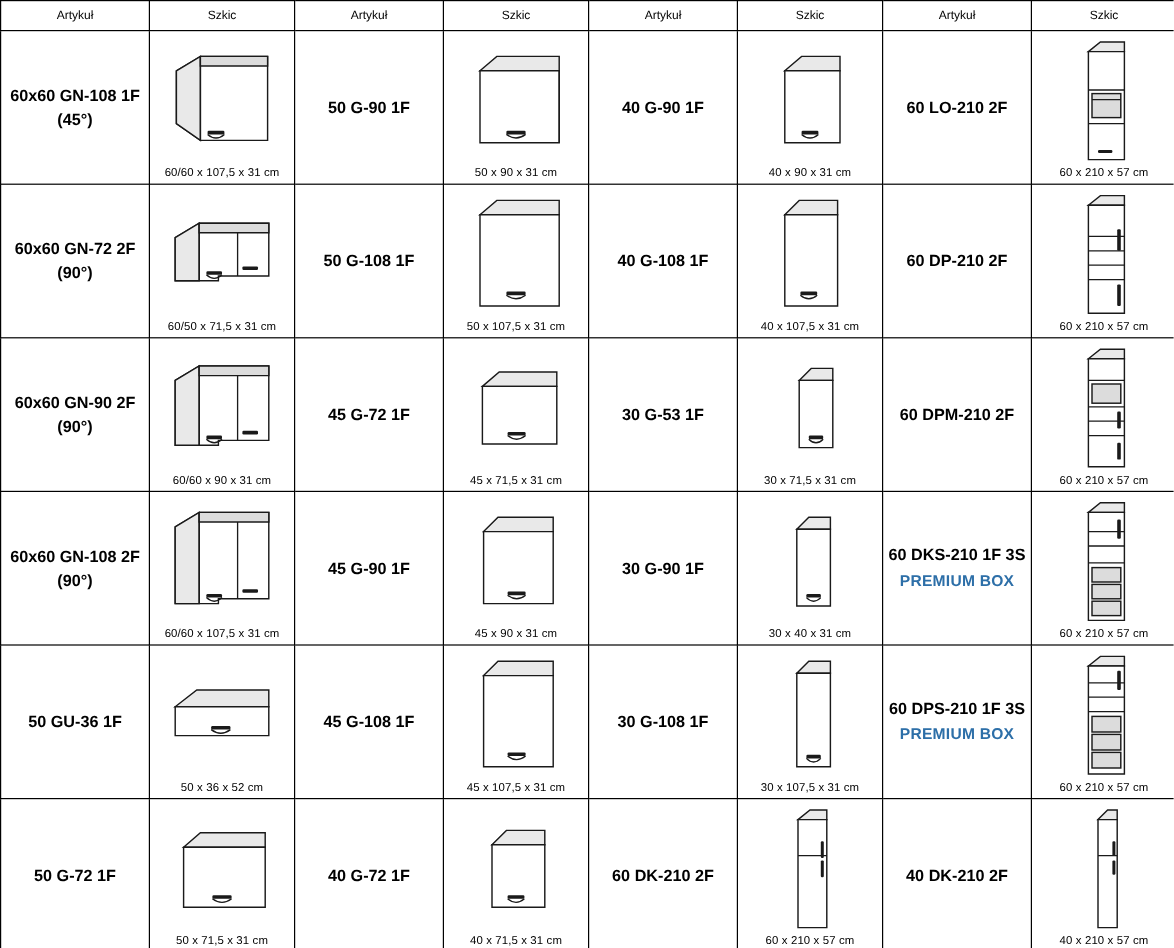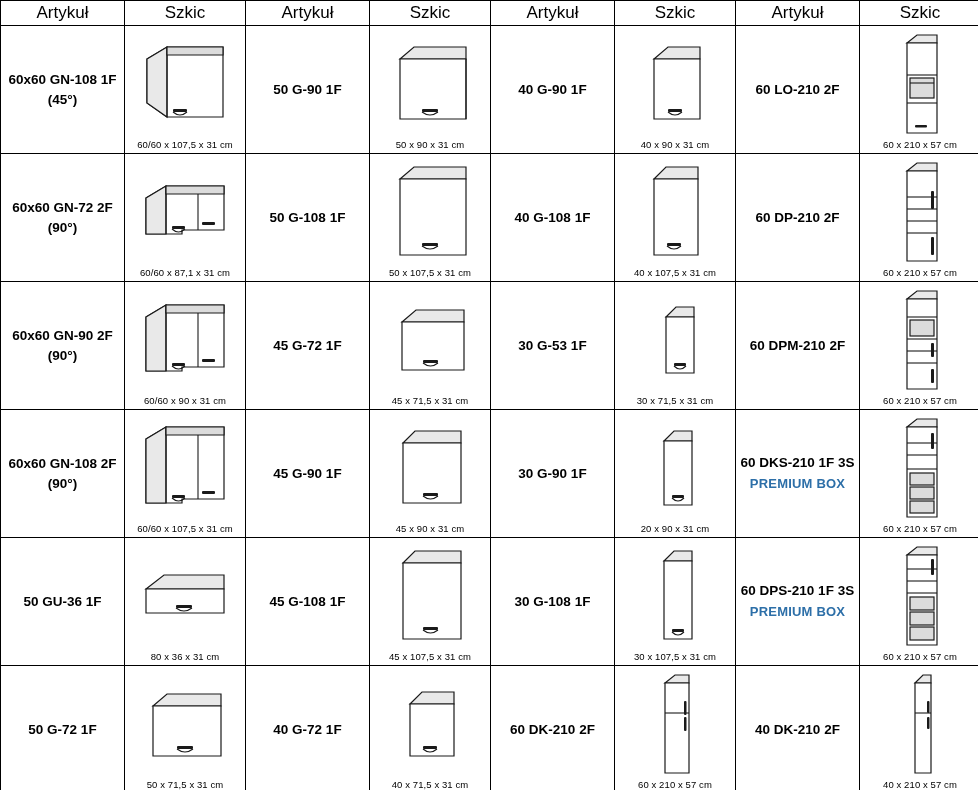--- a/index.html
+++ b/index.html
@@ -20,21 +20,21 @@
     table-layout: fixed;
   }
   table.catalog th, table.catalog td {
     border: 1px solid #000000;
     padding: 0;
     vertical-align: middle;
     text-align: center;
   }
   table.catalog thead th {
     height: 24px;
-    font-size: 17px;
+    font-size: 10px;
     font-weight: normal;
     color: #000;
   }
   col.art { width: 124px; }
   col.sk  { width: 121px; }
 
   td.article {
     font-size: 13.5px;
     font-weight: bold;
     line-height: 1.45;
@@ -187,21 +187,21 @@
             <polygon class="fill-w" points="14,22 34,10 92,10 92,54 50,54 50,58 14,58"></polygon>
             <polygon class="fill-g" points="14,22 34,10 34,58 14,58"></polygon>
             <line class="ln" x1="34" y1="10" x2="34" y2="58"></line>
             <polygon class="fill-gg" points="34,10 92,10 92,18 34,18"></polygon>
             <line class="ln" x1="66" y1="18" x2="66" y2="54"></line>
             <rect class="handle" x="40" y="50" width="13" height="3" rx="1"></rect>
             <path class="ln" d="M40 53 q6.5 6 13 0"></path>
             <rect class="handle" x="70" y="46" width="13" height="3" rx="1"></rect>
           </svg>
         </div>
-        <div class="sk-dim">60/60 x 87,1 x 31 cm</div>
+        <div class="sk-dim">60/50 x 71,5 x 31 cm</div>
       </div>
     </td>
 
     <td class="article">50 G-108 1F</td>
     <td class="sketch">
       <div class="sk-wrap">
         <div class="sk-draw">
           <svg width="92" height="104" viewBox="0 0 92 104">
             <polygon class="fill-g" points="16,20 30,8 82,8 82,20"></polygon>
             <polygon class="fill-w" points="16,20 82,20 82,96 16,96"></polygon>
@@ -358,21 +358,21 @@
     <td class="sketch">
       <div class="sk-wrap">
         <div class="sk-draw">
           <svg width="62" height="92" viewBox="0 0 62 92">
             <polygon class="fill-g" points="20,20 30,10 48,10 48,20"></polygon>
             <polygon class="fill-w" points="20,20 48,20 48,84 20,84"></polygon>
             <rect class="handle" x="28" y="74" width="12" height="3" rx="1"></rect>
             <path class="ln" d="M28 77 q6 6 12 0"></path>
           </svg>
         </div>
-        <div class="sk-dim">20 x 90 x 31 cm</div>
+        <div class="sk-dim">30 x 40 x 31 cm</div>
       </div>
     </td>
 
     <td class="article">
       <span>60 DKS-210 1F 3S</span>
       <span class="premium">PREMIUM BOX</span>
     </td>
     <td class="sketch">
       <div class="sk-wrap">
         <div class="sk-draw">
@@ -398,21 +398,21 @@
     <td class="sketch">
       <div class="sk-wrap">
         <div class="sk-draw">
           <svg width="106" height="56" viewBox="0 0 106 56">
             <polygon class="fill-g" points="14,22 32,8 92,8 92,22"></polygon>
             <polygon class="fill-w" points="14,22 92,22 92,46 14,46"></polygon>
             <rect class="handle" x="44" y="38" width="16" height="3" rx="1"></rect>
             <path class="ln" d="M44 41 q8 6 16 0"></path>
           </svg>
         </div>
-        <div class="sk-dim">80 x 36 x 31 cm</div>
+        <div class="sk-dim">50 x 36 x 52 cm</div>
       </div>
     </td>
 
     <td class="article">45 G-108 1F</td>
     <td class="sketch">
       <div class="sk-wrap">
         <div class="sk-draw">
           <svg width="86" height="104" viewBox="0 0 86 104">
             <polygon class="fill-g" points="16,20 28,8 74,8 74,20"></polygon>
             <polygon class="fill-w" points="16,20 74,20 74,96 16,96"></polygon>

